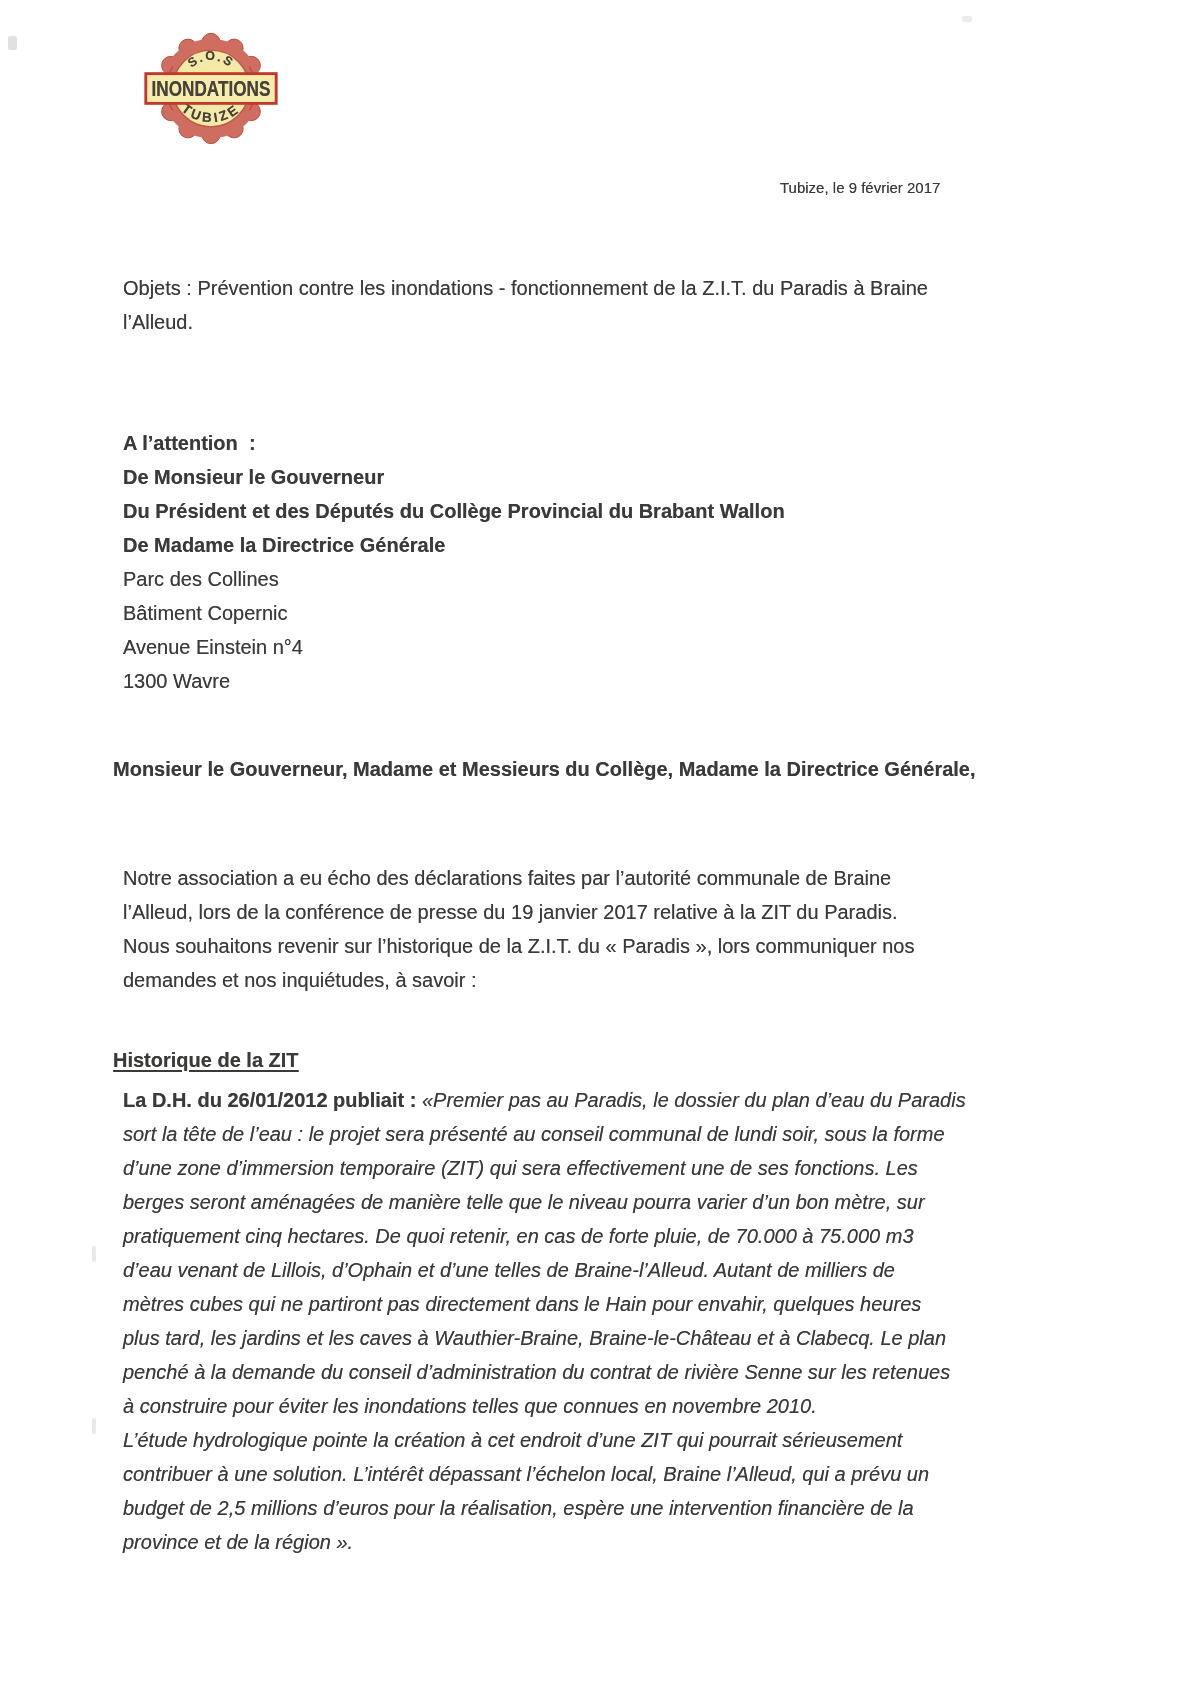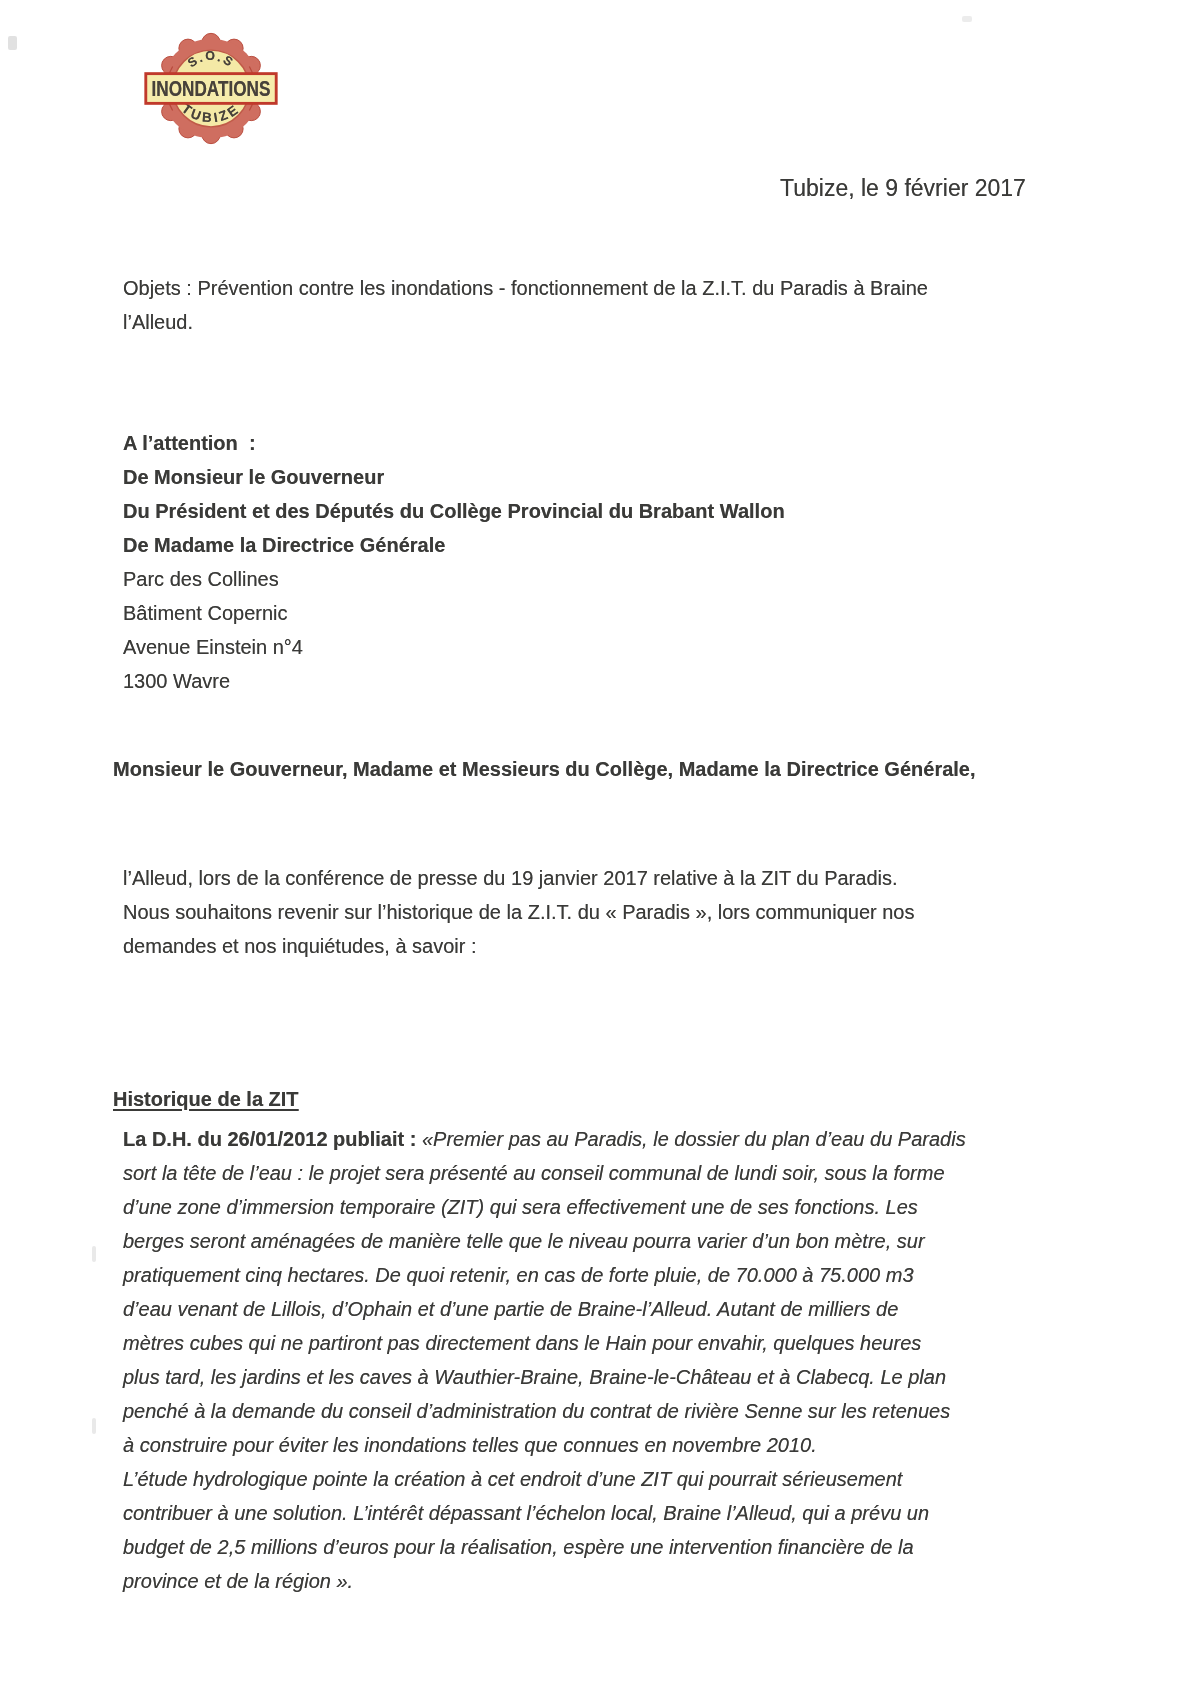--- a/index.html
+++ b/index.html
@@ -14,33 +14,32 @@
     color: #3a3a38;
     text-shadow: 0 0 0.6px rgba(58,58,56,0.65);
   }
   .abs { position: absolute; }
   .textblock { font-size: 20px; line-height: 34px; }
   .line { white-space: pre; margin-left: 10px; }
   .bold { font-weight: bold; }
   .italic { font-style: italic; }
   .logo { left: 132px; top: 30px; width: 158px; height: 117px; }
   .logo svg { width: 158px; height: 117px; display: block; }
-  .date-line { left: 780px; top: 174px; font-size: 23px; line-height: 28px; }
+  .date-line { left: 780px; top: 174px; font-size: 15px; line-height: 28px; }
   .subject { left: 113px; top: 271px; }
   .recipient { left: 113px; top: 426px; }
   .salutation { left: 113px; top: 752px; font-weight: bold; }
   .intro { left: 113px; top: 861px; }
   .history { left: 113px; top: 1043px; }
   .history-heading {
     font-weight: bold;
     text-decoration: underline;
     text-decoration-thickness: 2px;
     text-underline-offset: 3px;
     display: inline-block;
-    margin-top: 39px;
   }
   .quote-first { margin-top: 6px; }
   .artifact { background: #c9c9c9; opacity: 0.55; border-radius: 2px; }
 </style>
 </head>
 <body>
 
 <div class="page">
 
   <div class="abs logo">
@@ -100,36 +99,37 @@
         <div class="line">Parc des Collines</div>
         <div class="line">Bâtiment Copernic</div>
         <div class="line">Avenue Einstein n°4</div>
         <div class="line">1300 Wavre</div>
       </div>
   </div>
 
   <div class="abs salutation textblock">Monsieur le Gouverneur, Madame et Messieurs du Collège, Madame la Directrice Générale,</div>
 
   <div class="abs intro textblock">
+      <div class="line">Notre association a eu écho des déclarations faites par l’autorité communale de Braine</div>
       <div class="line">l’Alleud, lors de la conférence de presse du 19 janvier 2017 relative à la ZIT du Paradis.</div>
       <div class="line">Nous souhaitons revenir sur l’historique de la Z.I.T. du « Paradis », lors communiquer nos</div>
       <div class="line">demandes et nos inquiétudes, à savoir :</div>
     </div>
 
   <div class="abs history textblock">
     <div>
       <span class="history-heading">Historique de la ZIT</span>
     </div>
     <div class="line quote-first"><span class="bold">La D.H. du 26/01/2012 publiait : </span><span class="italic">«Premier pas au Paradis, le dossier du plan d’eau du Paradis</span></div>
     <div class="italic">
         <div class="line">sort la tête de l’eau : le projet sera présenté au conseil communal de lundi soir, sous la forme</div>
         <div class="line">d’une zone d’immersion temporaire (ZIT) qui sera effectivement une de ses fonctions. Les</div>
         <div class="line">berges seront aménagées de manière telle que le niveau pourra varier d’un bon mètre, sur</div>
         <div class="line">pratiquement cinq hectares. De quoi retenir, en cas de forte pluie, de 70.000 à 75.000 m3</div>
-        <div class="line">d’eau venant de Lillois, d’Ophain et d’une partie de Braine-l’Alleud. Autant de milliers de</div>
+        <div class="line">d’eau venant de Lillois, d’Ophain et d’une telles de Braine-l’Alleud. Autant de milliers de</div>
         <div class="line">mètres cubes qui ne partiront pas directement dans le Hain pour envahir, quelques heures</div>
         <div class="line">plus tard, les jardins et les caves à Wauthier-Braine, Braine-le-Château et à Clabecq. Le plan</div>
         <div class="line">penché à la demande du conseil d’administration du contrat de rivière Senne sur les retenues</div>
         <div class="line">à construire pour éviter les inondations telles que connues en novembre 2010.</div>
         <div class="line">L’étude hydrologique pointe la création à cet endroit d’une ZIT qui pourrait sérieusement</div>
         <div class="line">contribuer à une solution. L’intérêt dépassant l’échelon local, Braine l’Alleud, qui a prévu un</div>
         <div class="line">budget de 2,5 millions d’euros pour la réalisation, espère une intervention financière de la</div>
         <div class="line">province et de la région ».</div>
       </div>
   </div>

